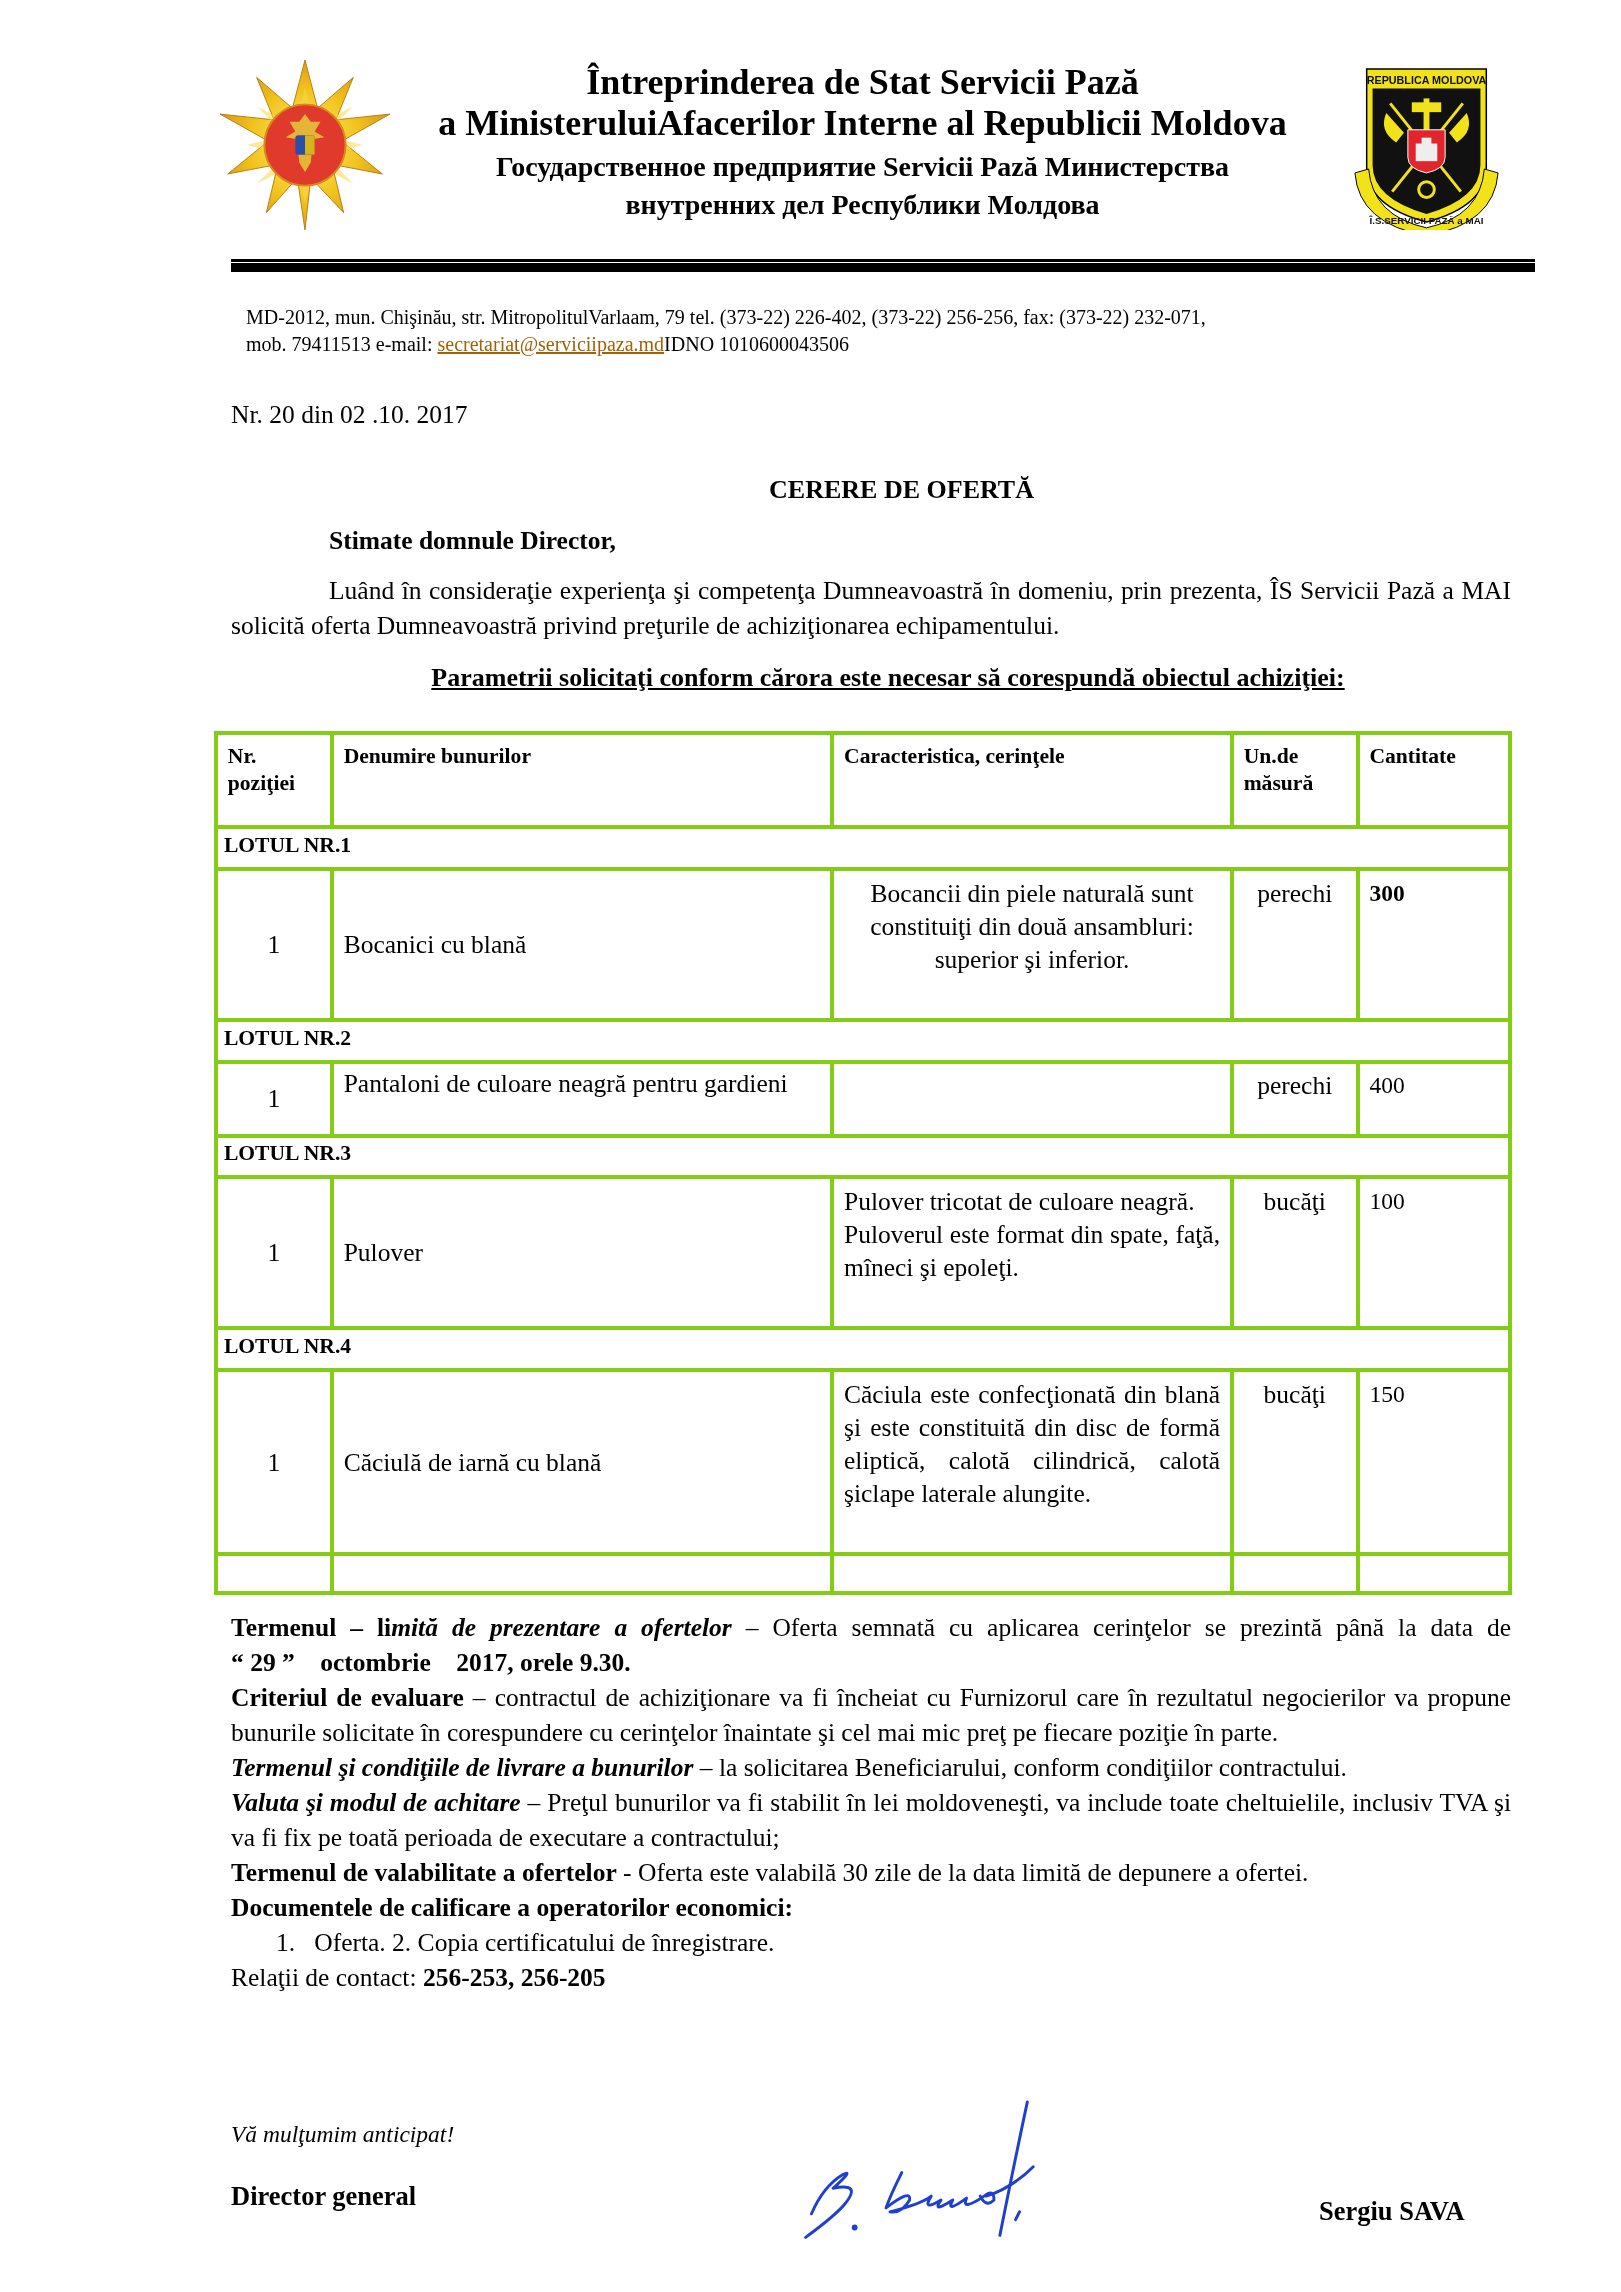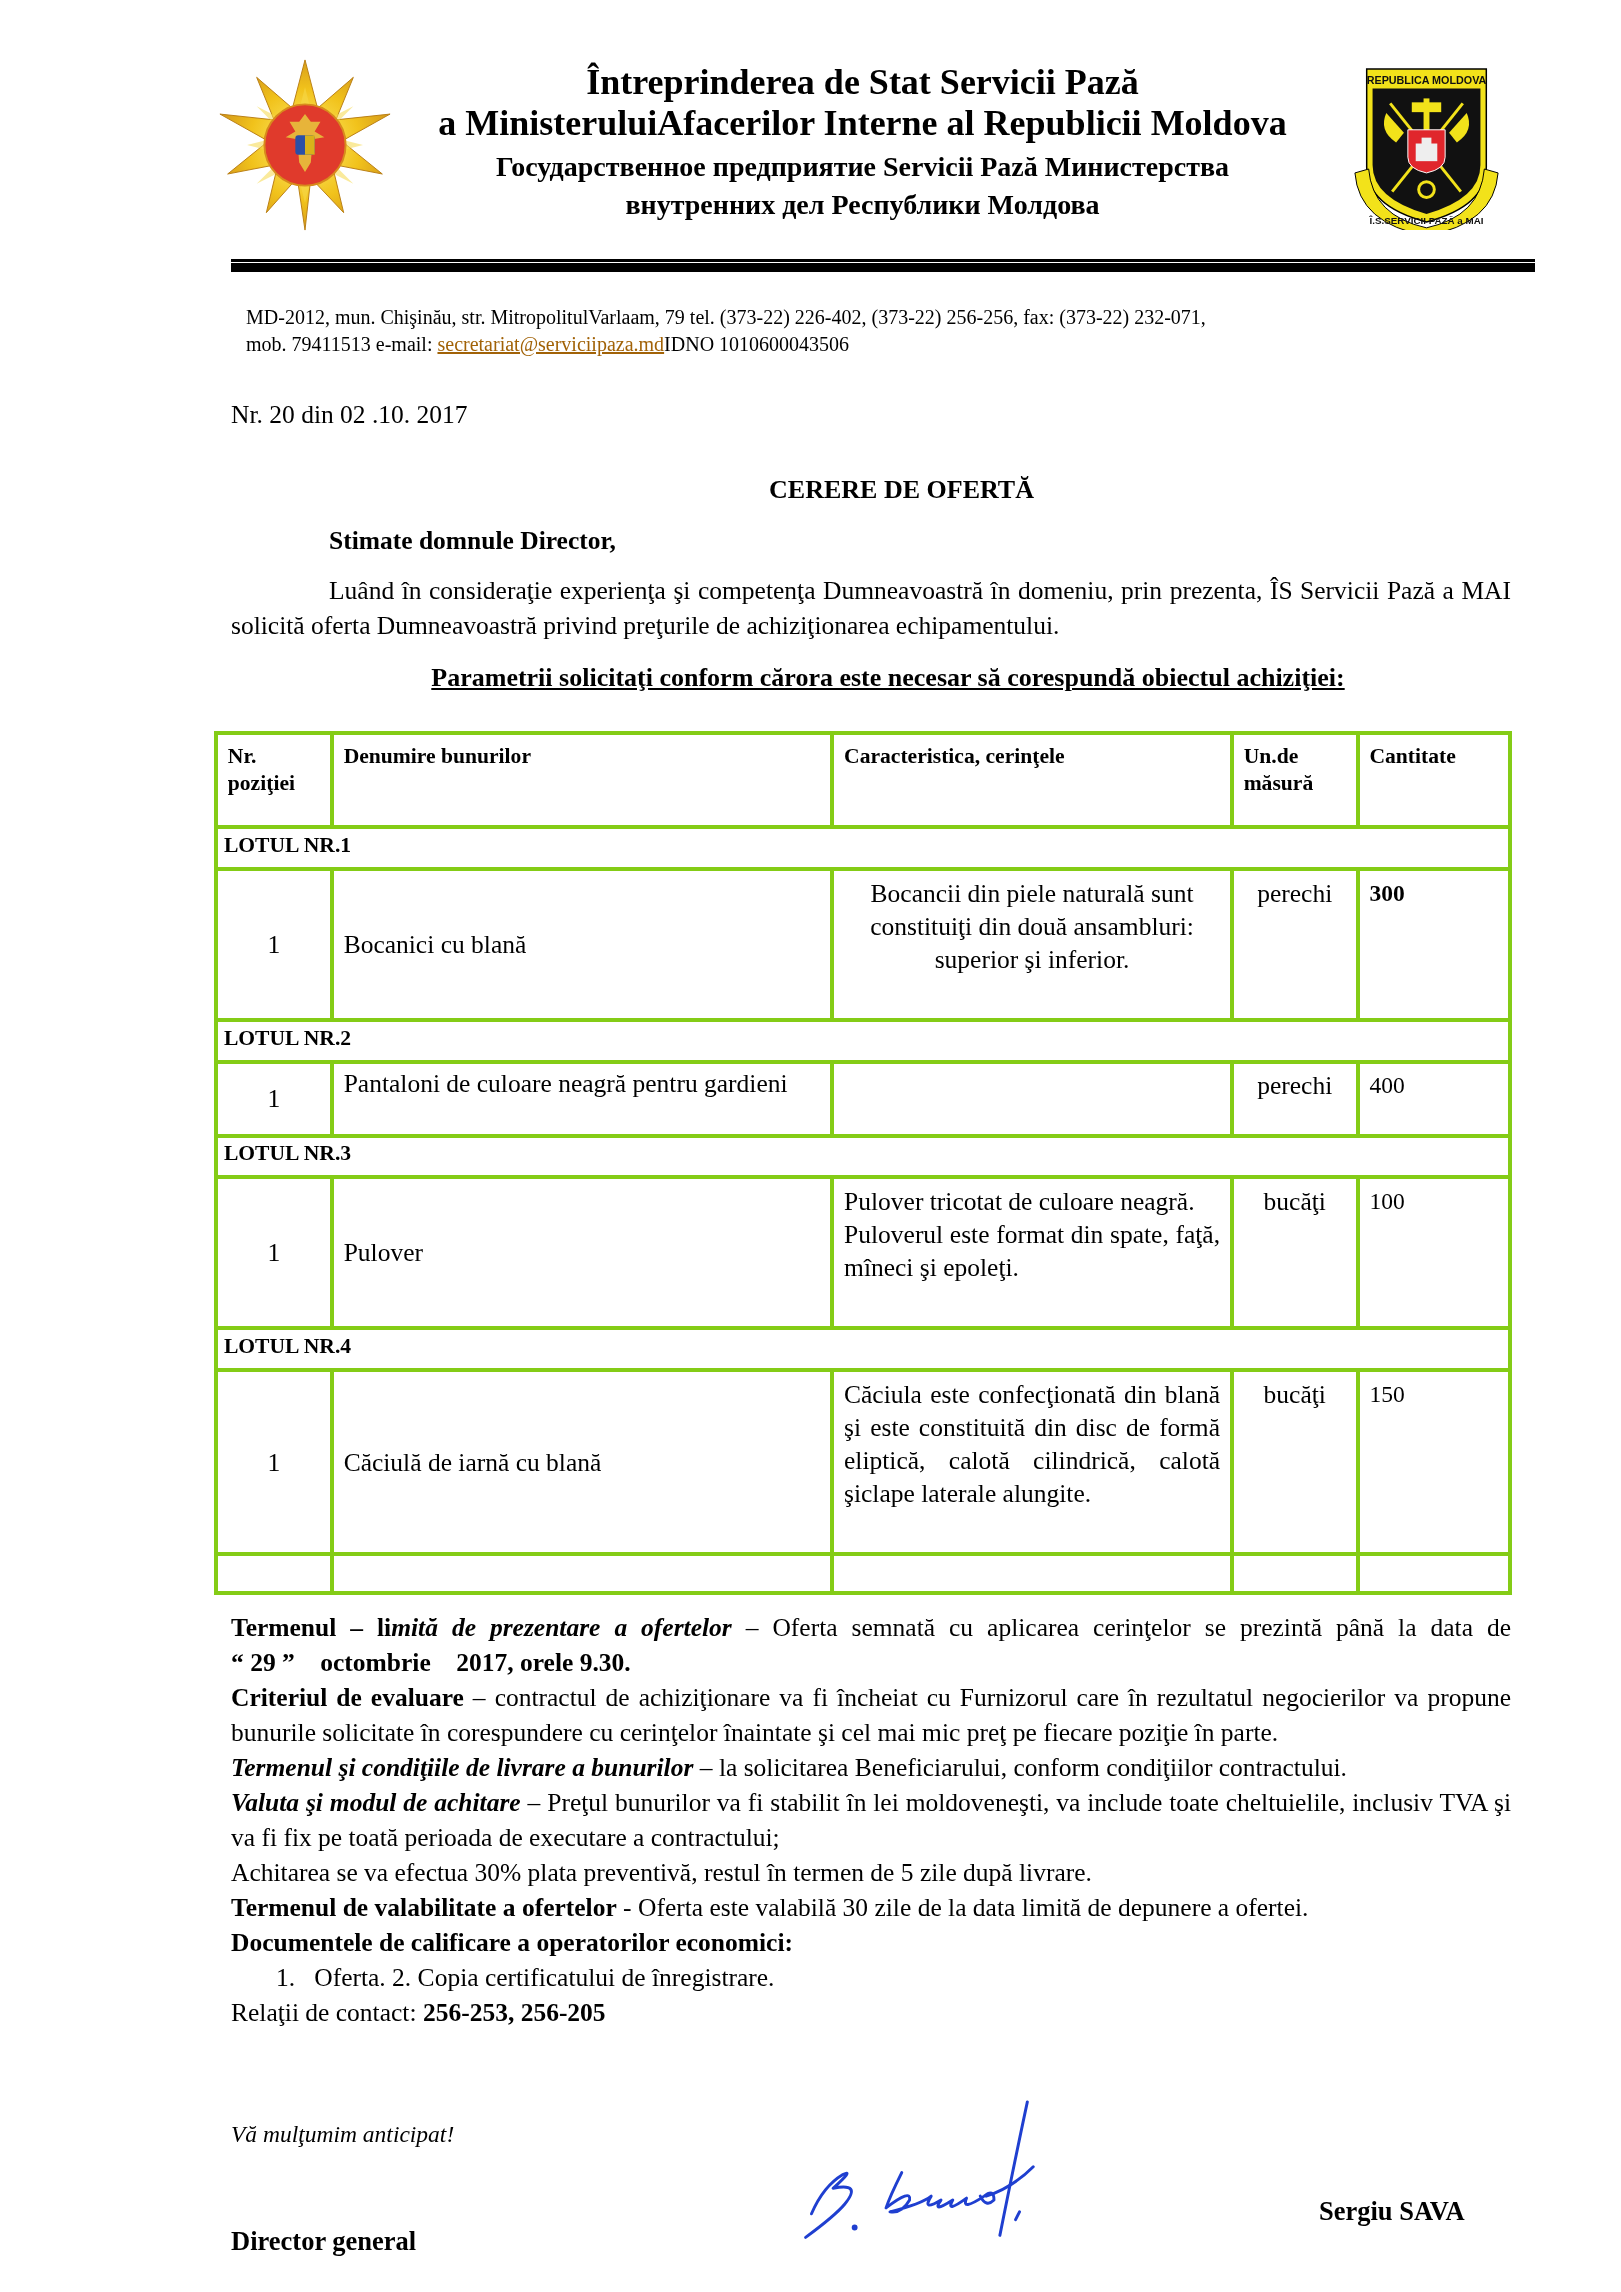--- a/index.html
+++ b/index.html
@@ -46,21 +46,21 @@
   tr.item td { border-bottom-width:3.9px; }
   tr.empty td { height:35px; }
 
   
   .terms { left:231px; top:1610px; width:1280px; font-size:25.5px; line-height:35px; text-align:justify; }
   .terms p { margin:0; }
   .terms .b { font-weight:bold; }
   .terms .bi { font-weight:bold; font-style:italic; }
   .terms .li { padding-left:45px; text-align:left; }
   .thanks { left:231px; top:2121px; font-size:23.5px; font-style:italic; }
-  .director { left:231px; top:2181px; font-size:26.5px; font-weight:bold;margin-top:45px; }
+  .director { left:231px; top:2181px; font-size:26.5px; font-weight:bold; }
   .signame { left:1319px; top:2181px; font-size:26.5px; font-weight:bold;margin-top:15px; }
   .signature { left:784px; top:2098px; width:314px; height:157px; }
 </style>
 </head>
 <body>
 
 <div class="abs logo-left">
   <svg viewBox="0 0 180 180" width="174" height="176">
     <defs>
       <radialGradient id="gold" cx="50%" cy="50%" r="60%">
@@ -182,21 +182,20 @@
     <td></td>
   </tr>
 </tbody>
   </table>
 
 <div class="abs terms">
   <p><span class="b">Termenul – li</span><span class="bi">mită de prezentare a ofertelor</span><span> – Oferta semnată cu aplicarea cerinţelor se prezintă până la data de </span><span class="b" style="white-space:pre">“ 29 ”    octombrie    2017, orele 9.30.</span></p>
   <p><span class="b">Criteriul de evaluare</span><span> – contractul de achiziţionare va fi încheiat cu Furnizorul care în rezultatul negocierilor va propune bunurile solicitate în corespundere cu cerinţelor înaintate  şi cel mai mic preţ pe fiecare poziţie în parte.</span></p>
   <p><span class="bi">Termenul şi condiţiile de livrare a bunurilor</span><span> – la solicitarea Beneficiarului, conform condiţiilor contractului.</span></p>
   <p><span class="bi">Valuta şi modul de achitare</span><span> – Preţul bunurilor va fi stabilit în lei moldoveneşti, va include toate cheltuielile, inclusiv TVA  şi va fi  fix pe toată perioada de executare a contractului;</span></p>
-  <p style="text-align:left">Achitarea se  va efectua  30% plata preventivă, restul în termen de 5 zile după  livrare.</p>
   <p style="text-align:left; white-space:nowrap"><span class="b">Termenul de valabilitate a ofertelor</span><span> - Oferta este valabilă 30 zile de la data  limită de depunere a ofertei.</span></p>
   <p class="b" style="text-align:left">Documentele de calificare a operatorilor economici:</p>
   <p class="li" style="white-space:pre">1.   Oferta. 2. Copia certificatului de înregistrare.</p>
   <p style="text-align:left"><span>Relaţii de contact: </span><span class="b">256-253, 256-205</span></p>
 </div>
 
 <div class="abs thanks">Vă mulţumim anticipat!</div>
 <div class="abs director">Director general</div>
 
 <div class="abs signature">

